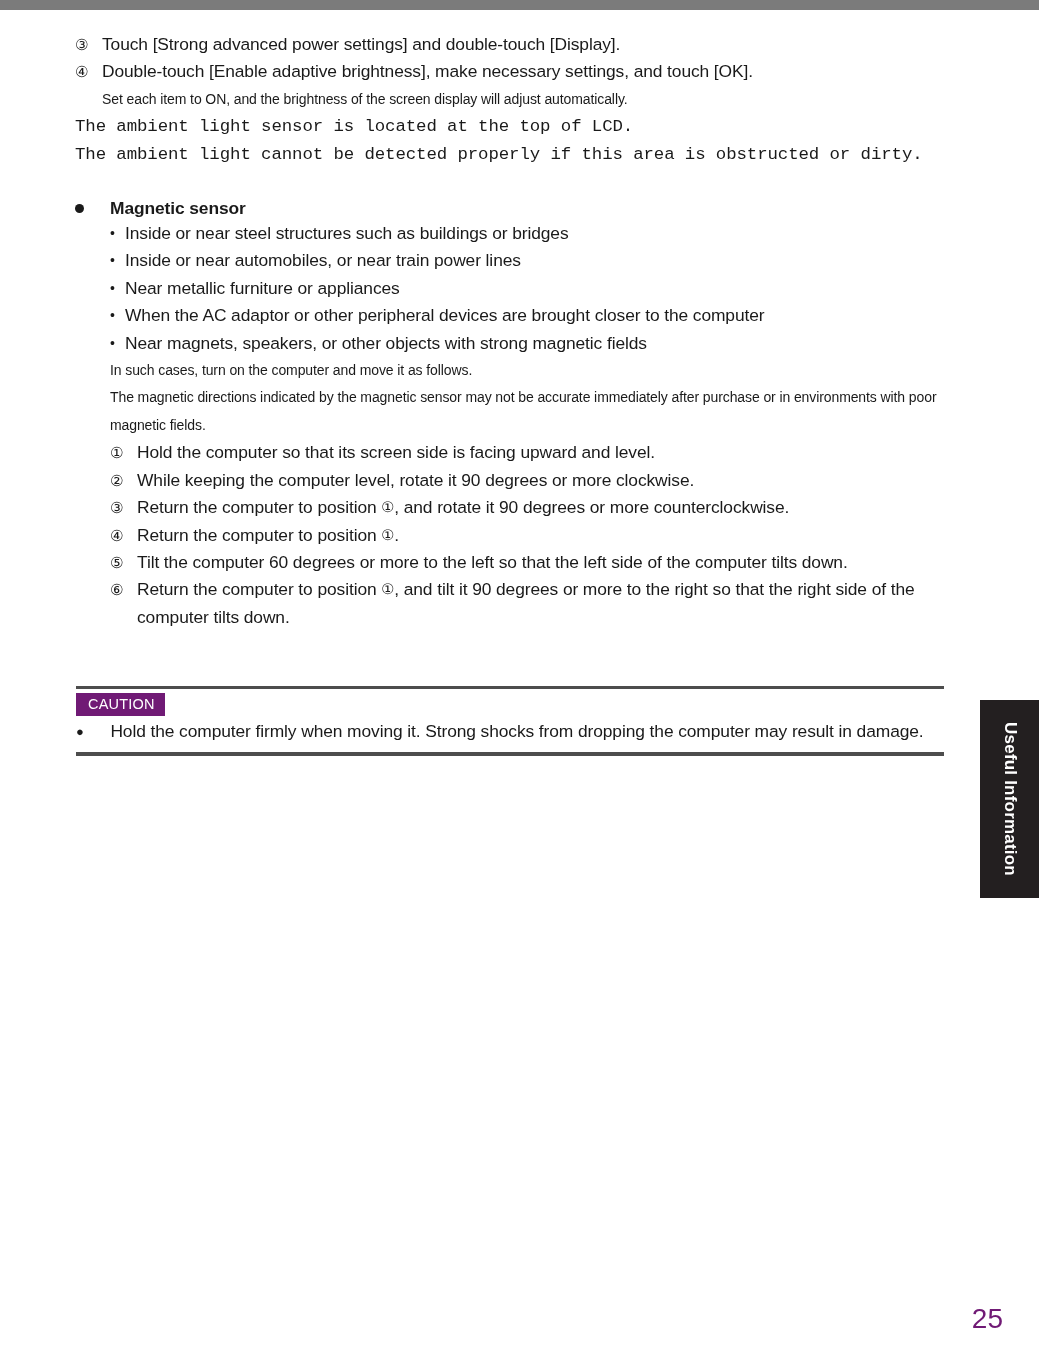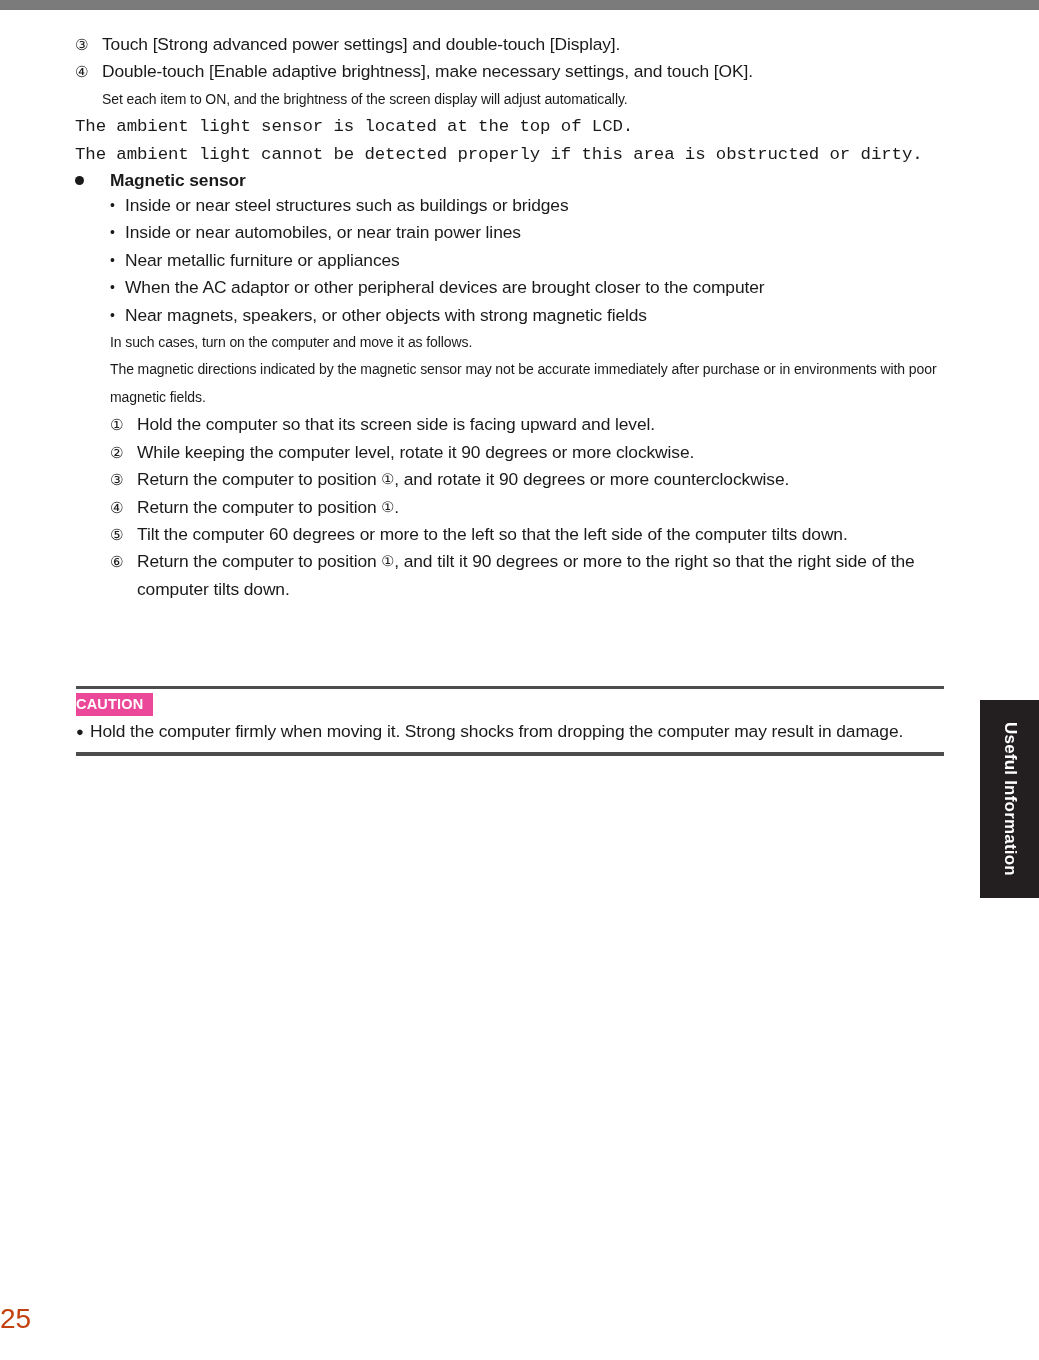--- a/index.html
+++ b/index.html
@@ -77,20 +77,21 @@
     vertical-align: 1px;
   }
 
   
   .cont {
     padding-left: 27px;
   }
 
   
   .section {
+    margin-top: 28px;
     position: relative;
   }
   .section-head {
     display: flex;
     align-items: flex-start;
   }
   .dot-bullet {
     flex: 0 0 auto;
     width: 35px;
     padding-top: 8px;
@@ -148,26 +149,26 @@
     background: #4d4d4d;
   }
   .caution-rule-bottom {
     width: 100%;
     height: 4px;
     background: #4d4d4d;
     margin-top: 7px;
   }
   .caution-tag {
     display: inline-block;
-    background: #ec4899;
+    background: #701a75;
     color: #ffffff;
     font-size: 14.5px;
-    font-weight: bold;
+    font-weight: normal;
     line-height: 20px;
-    padding: 1px 10px 2px 0;
+    padding: 1px 10px 2px 12px;
     letter-spacing: 0.2px;
     margin-top: 4px;
   }
   .caution-body {
     margin-top: 2px;
   }
   .caution-body li {
     display: flex;
     align-items: flex-start;
     font-size: 17.4px;
@@ -175,20 +176,21 @@
     letter-spacing: -0.1px;
   }
   .caution-body li .bt {
     flex: 0 0 auto;
     width: 14px;
     font-size: 13px;
     line-height: 27.4px;
   }
   .caution-body li .tx {
     flex: 1 1 auto;
+    text-align: center;
   }
 
   
   .side-tab {
     position: absolute;
     left: 980px;
     top: 690px;
     width: 59px;
     height: 198px;
     background: #231f20;
@@ -205,22 +207,23 @@
     font-weight: bold;
     letter-spacing: 0.2px;
   }
 
   
   .folio {
     position: absolute;
     left: 0;
     top: 1293px;
     width: 1003px;
+    text-align: right;
     font-size: 28px;
-    color: #c2410c;
+    color: #701a75;
     letter-spacing: 0px;
   }
 </style>
 </head>
 <body>
 
 <div class="top-band"></div>
 
 <div class="page">
 

